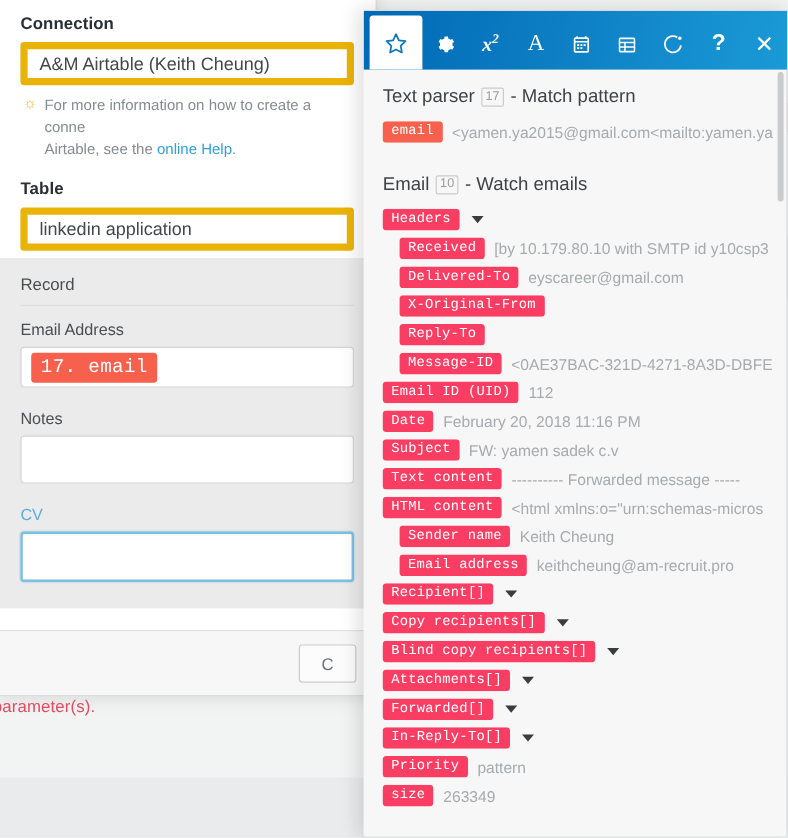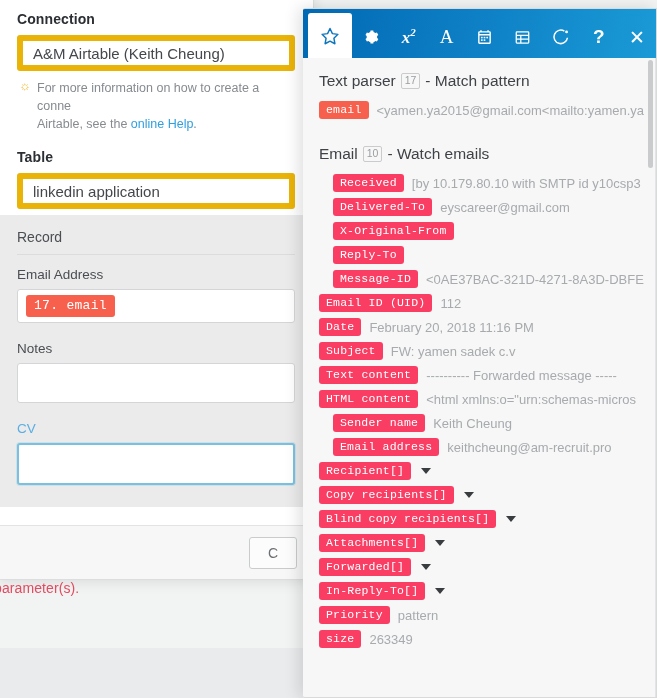--- a/index.html
+++ b/index.html
@@ -61,21 +61,21 @@
     height:34px; background:#fff; border:1px solid #d3d5d7; border-radius:3px;
     display:flex; align-items:center; padding:0 8px; margin-bottom:18px;
   }
   .input-box.tall { height:40px; }
   .input-box.focused {
     border:2px solid #7cc0e0; height:42px; margin-bottom:6px;
     box-shadow:0 0 0 1px rgba(124,192,224,.25);
   }
   .chip-orange {
     background:#f7604c; color:#fff; border-radius:3px;
-    font-family:"Liberation Mono", monospace; font-size:13px;
+    font-family:"Liberation Mono", monospace; font-size:16px;
     padding:3px 8px 4px 8px; letter-spacing:.3px;
   }
 
   .lm-footer {
     position:absolute; left:0; right:0; bottom:0; height:54px;
     background:#f7f7f7; border-top:1px solid #e2e3e4;
     display:flex; align-items:center; justify-content:flex-end; padding-right:16px;
   }
   .btn-cancel {
     border:1px solid #c9cbcd; background:#fcfcfc; border-radius:3px;
@@ -281,20 +281,24 @@
           <div class="row">
             <span class="tag" style="background: rgb(247, 96, 76);">email</span>
             <span class="val">&lt;yamen.ya2015@gmail.com&lt;mailto:yamen.ya</span>
           </div>
           <div class="sec-gap"></div>
           <div class="sec-title">
             <span>Email</span>
             <span class="numbox">10</span>
             <span>- Watch emails</span>
           </div>
+          <div class="row">
+            <span class="tag">Headers</span>
+            <span class="caret"></span>
+          </div>
           <div class="row indent1">
             <span class="tag">Received</span>
             <span class="val">[by 10.179.80.10 with SMTP id y10csp3</span>
           </div>
           <div class="row indent1">
             <span class="tag">Delivered-To</span>
             <span class="val">eyscareer@gmail.com</span>
           </div>
           <div class="row indent1">
             <span class="tag">X-Original-From</span>

